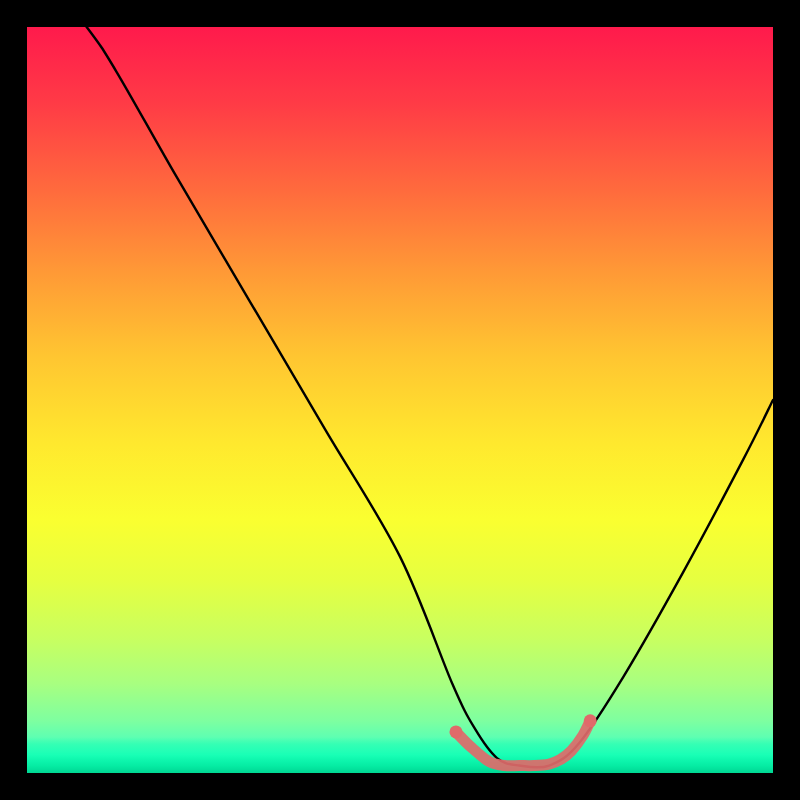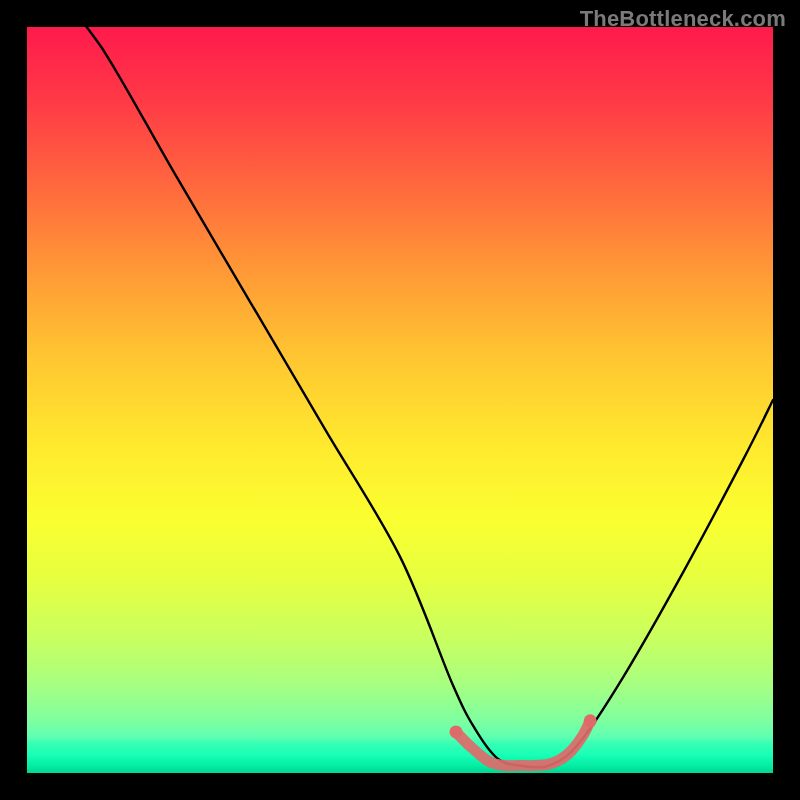--- a/index.html
+++ b/index.html
@@ -68,21 +68,20 @@
     position: absolute;
     inset: 0;
     overflow: visible;
   }
 </style>
 </head>
 <body>
 
 <div class="stage">
 
-  <div class="attribution">TheBottleneck.com</div>
 
   <div class="plot-area">
     <div class="gradient-bg"></div>
     <div class="green-band"></div>
 
     <svg class="curve" viewBox="0 0 746 746" preserveAspectRatio="none">
       <path id="curve-path" fill="none" stroke="#000" stroke-width="2.4" stroke-linecap="round" stroke-linejoin="round" d="M 0 -74.60000000000002 C 9.946666666666667 -62.166666666666686, 44.76 -19.893333333333334, 59.68 0 C 74.6 19.893333333333334, 74.6 19.893333333333334, 89.52 44.75999999999999 C 104.44 69.62666666666665, 126.82000000000002 110.65666666666661, 149.20000000000002 149.19999999999993 C 171.58 187.74333333333325, 198.9333333333333 233.74666666666664, 223.79999999999998 276.02 C 248.66666666666666 318.2933333333333, 273.53333333333336 360.5666666666666, 298.40000000000003 402.84 C 323.2666666666667 445.11333333333334, 351.86333333333334 487.38666666666677, 373 529.6600000000001 C 394.13666666666666 571.9333333333334, 412.78666666666663 627.8833333333333, 425.21999999999997 656.48 C 437.6533333333333 685.0766666666667, 440.14 688.8066666666666, 447.59999999999997 701.24 C 455.05999999999995 713.6733333333334, 462.52 724.8633333333333, 469.98 731.08 C 477.44000000000005 737.2966666666667, 483.6566666666667 737.2966666666666, 492.36 738.54 C 501.06333333333333 739.7833333333333, 512.2533333333333 742.27, 522.1999999999999 738.54 C 532.1466666666665 734.81, 539.6066666666666 731.0799999999999, 552.04 716.16 C 564.4733333333334 701.24, 579.3933333333334 677.6166666666667, 596.8000000000001 649.02 C 614.2066666666667 620.4233333333333, 636.5866666666667 580.6366666666665, 656.48 544.5799999999999 C 676.3733333333333 508.52333333333326, 701.24 461.27666666666664, 716.16 432.68 C 731.0799999999999 404.08333333333337, 741.0266666666666 382.94666666666666, 746 373 "></path>
       <path id="flat-path" fill="none" stroke="#e06a6a" stroke-width="11" stroke-linecap="round" stroke-linejoin="round" opacity="0.92" d="M 428.95 704.97 C 431.43666666666667 707.4566666666667, 438.275 714.9166666666666, 443.87 719.89 C 449.46500000000003 724.8633333333333, 456.92499999999995 731.7016666666666, 462.52 734.81 C 468.115 737.9183333333333, 472.46666666666664 737.9183333333333, 477.44 738.54 C 482.41333333333336 739.1616666666666, 487.38666666666666 738.54, 492.36 738.54 C 497.33333333333337 738.54, 502.30666666666673 738.7886666666666, 507.28000000000003 738.54 C 512.2533333333333 738.2913333333333, 517.8483333333332 738.0426666666667, 522.1999999999999 737.048 C 526.5516666666666 736.0533333333333, 529.66 734.81, 533.39 732.572 C 537.12 730.3340000000001, 540.85 727.5986666666666, 544.58 723.62 C 548.3100000000001 719.6413333333334, 552.6616666666666 713.6733333333334, 555.77 708.7 C 558.8783333333333 703.7266666666667, 561.9866666666667 696.2666666666667, 563.23 693.78 "></path>
       <g id="flat-dots">
           <circle cx="428.95" cy="704.97" r="6.5" fill="#e06a6a"></circle>

